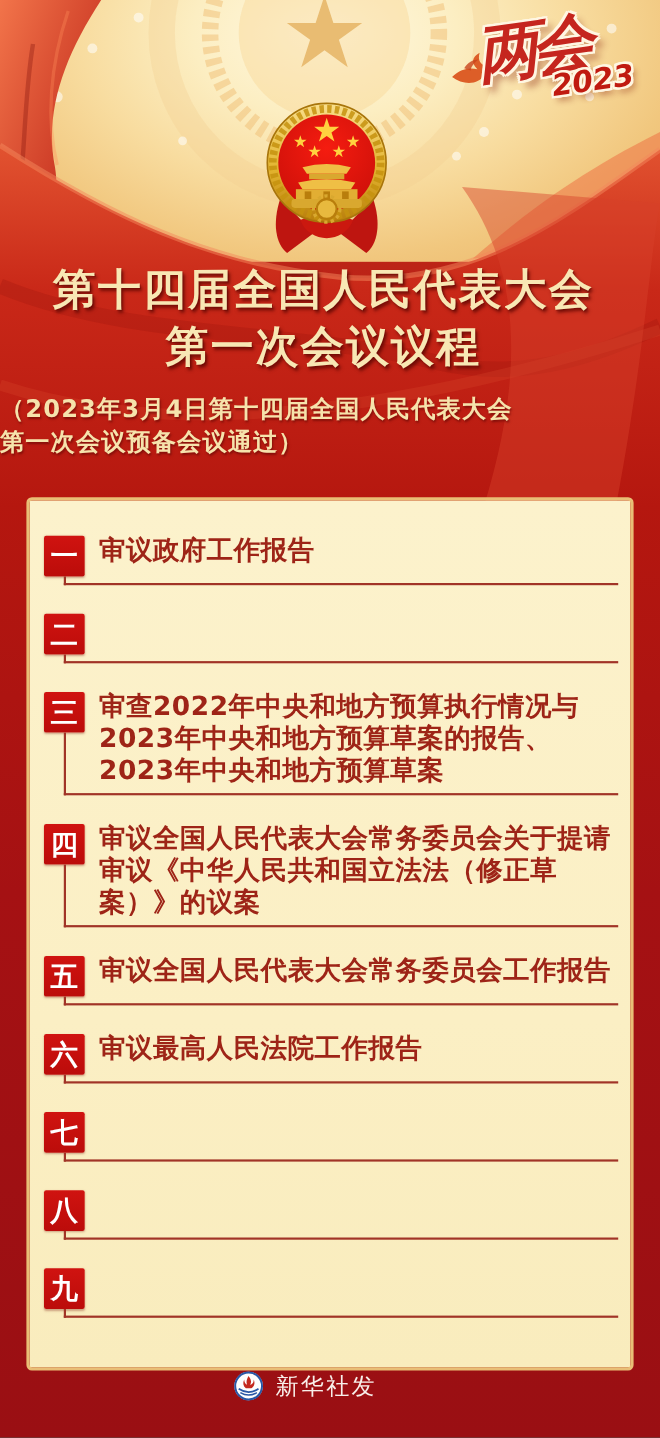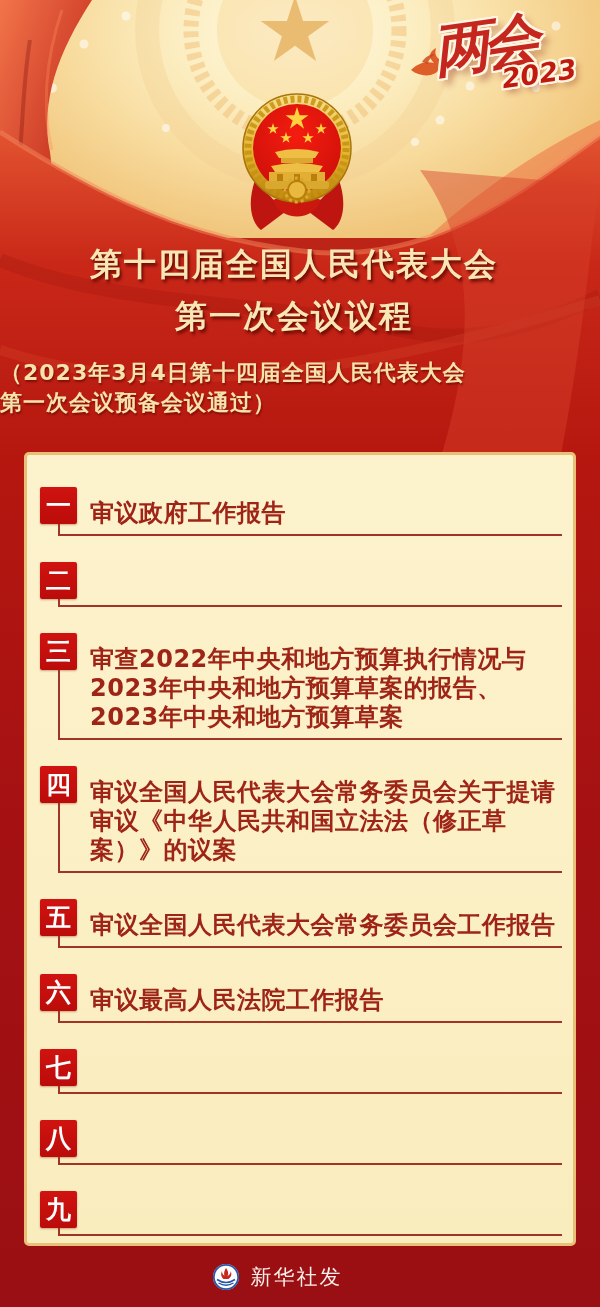--- a/index.html
+++ b/index.html
@@ -25,21 +25,21 @@
   .lh-year{
     font-size:27px;font-weight:bold;font-style:italic;color:#C01A10;margin:-6px 0 0 64px;line-height:1;
     text-shadow:-2px -2px 0 #FFF6E2,2px -2px 0 #FFF6E2,-2px 2px 0 #FFF6E2,2px 2px 0 #FFF6E2,
       0 -2px 0 #FFF6E2,0 2px 0 #FFF6E2,-2px 0 0 #FFF6E2,2px 0 0 #FFF6E2,3px 5px 6px rgba(130,25,8,.45);
   }
   .dove{position:absolute;left:408px;top:48px;}
   .emblem{position:absolute;left:237px;top:84px;}
   
   .title{
     position:absolute;left:0;top:238px;width:588px;text-align:center;
-    font-size:32px;font-weight:bold;letter-spacing:2px;line-height:52px;color:#F8E7B4;
+    font-size:39px;font-weight:bold;letter-spacing:2px;line-height:52px;color:#F8E7B4;
     text-shadow:2px 3px 3px rgba(100,8,4,.85),1px 1px 0 rgba(130,15,8,.6);
   }
   .subtitle{
     position:absolute;left:0;top:358px;width:600px;
     font-size:22px;font-weight:bold;letter-spacing:1px;line-height:30px;color:#F6E3AC;
     text-shadow:1px 2px 2px rgba(100,8,4,.65);
   }
   
   .panel{
     position:absolute;left:24px;top:452px;width:552px;height:794px;box-sizing:border-box;
@@ -54,26 +54,26 @@
   .item::after{ 
     content:"";position:absolute;left:18px;right:-4px;bottom:0;height:0;border-bottom:2px solid #A13427;
   }
   .badge{
     flex:0 0 37px;width:37px;height:37px;margin:4px 13px 0 0;border-radius:2px;
     background:linear-gradient(180deg,#D01310,#BB0C0A);
     color:#FFFFFF;font-size:25px;font-weight:bold;line-height:37px;text-align:center;
     box-shadow:0 1px 2px rgba(120,20,8,.35);
   }
   .txt{
-    flex:1;font-size:24px;font-weight:bold;color:#9E2417;line-height:29px;letter-spacing:.5px;padding-top:3px;margin-top:13px;
+    flex:1;font-size:24px;font-weight:bold;color:#9E2417;line-height:29px;letter-spacing:.5px;padding-top:3px;
   }
   
   .footer{
     position:absolute;left:0;bottom:0;width:554px;height:61px;
-    display:flex;align-items:center;justify-content:center;gap:11px;
+    display:flex;align-items:flex-start;justify-content:center;gap:11px;
   }
   .credit{font-size:21px;letter-spacing:2px;color:#F8EFEA;font-weight:500;}
 </style>
 </head>
 <body>
 
 <div class="stage">
 
   <div class="sky"></div>
 

